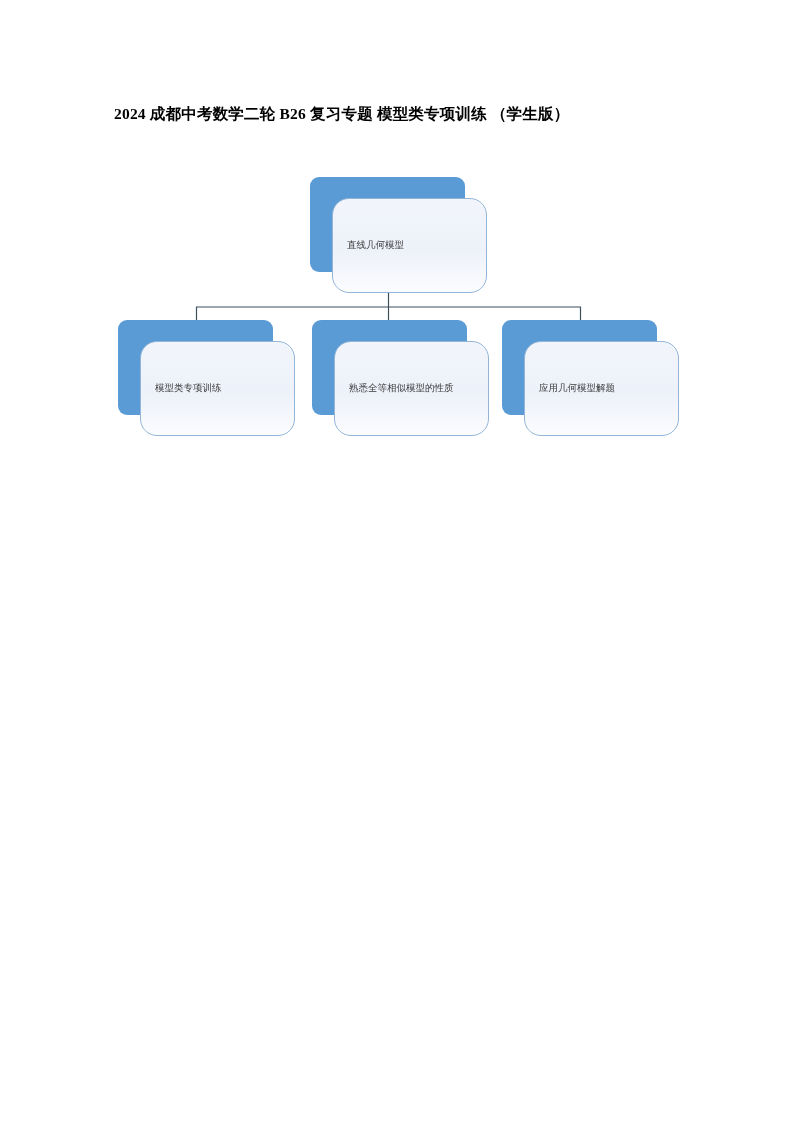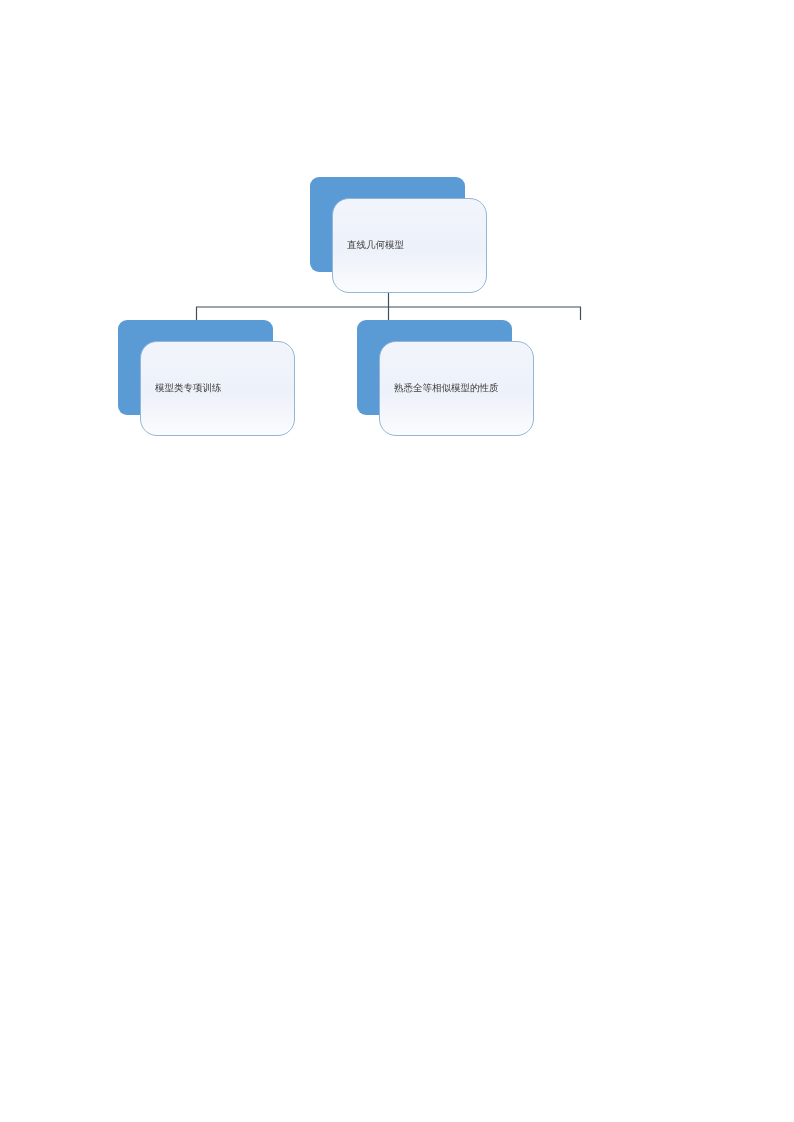--- a/index.html
+++ b/index.html
@@ -97,37 +97,38 @@
     font-size: 9.5px;
   }
 
   
   .node-child {
     top: 320px;
     width: 155px;
     height: 95px;
   }
   .node-c1 { left: 118px; }
-  .node-c2 { left: 312px; margin-left: 45px; }
+  .node-c2 { left: 312px; }
   .node-c3 { left: 502px; }
 
   
   .connector-svg {
     position: absolute;
     left: 0;
     top: 0;
     width: 794px;
     height: 1122px;
   }
 </style>
 </head>
 <body>
 
 <div class="page">
 
+  <div class="doc-title">2024 成都中考数学二轮 B26 复习专题 模型类专项训练 （学生版）</div>
 
   <div class="diagram">
 
     <svg class="connector-svg" viewBox="0 0 794 1122" xmlns="http://www.w3.org/2000/svg">
 
       <line x1="388.5" y1="272" x2="388.5" y2="307" stroke="#3E4F5C" stroke-width="1.2"></line>
 
       <line x1="196" y1="307" x2="581" y2="307" stroke="#3E4F5C" stroke-width="1.2"></line>
 
       <line x1="196.5" y1="307" x2="196.5" y2="320" stroke="#3E4F5C" stroke-width="1.2"></line>
@@ -151,15 +152,21 @@
       </div>
     </div>
 
     <div class="node node-child node-c2">
       <div class="plate"></div>
       <div class="card">
         <span class="card-label">熟悉全等相似模型的性质</span>
       </div>
     </div>
 
+    <div class="node node-child node-c3">
+      <div class="plate"></div>
+      <div class="card">
+        <span class="card-label">应用几何模型解题</span>
+      </div>
+    </div>
 
   </div>
 </div>
 
 </body></html>

